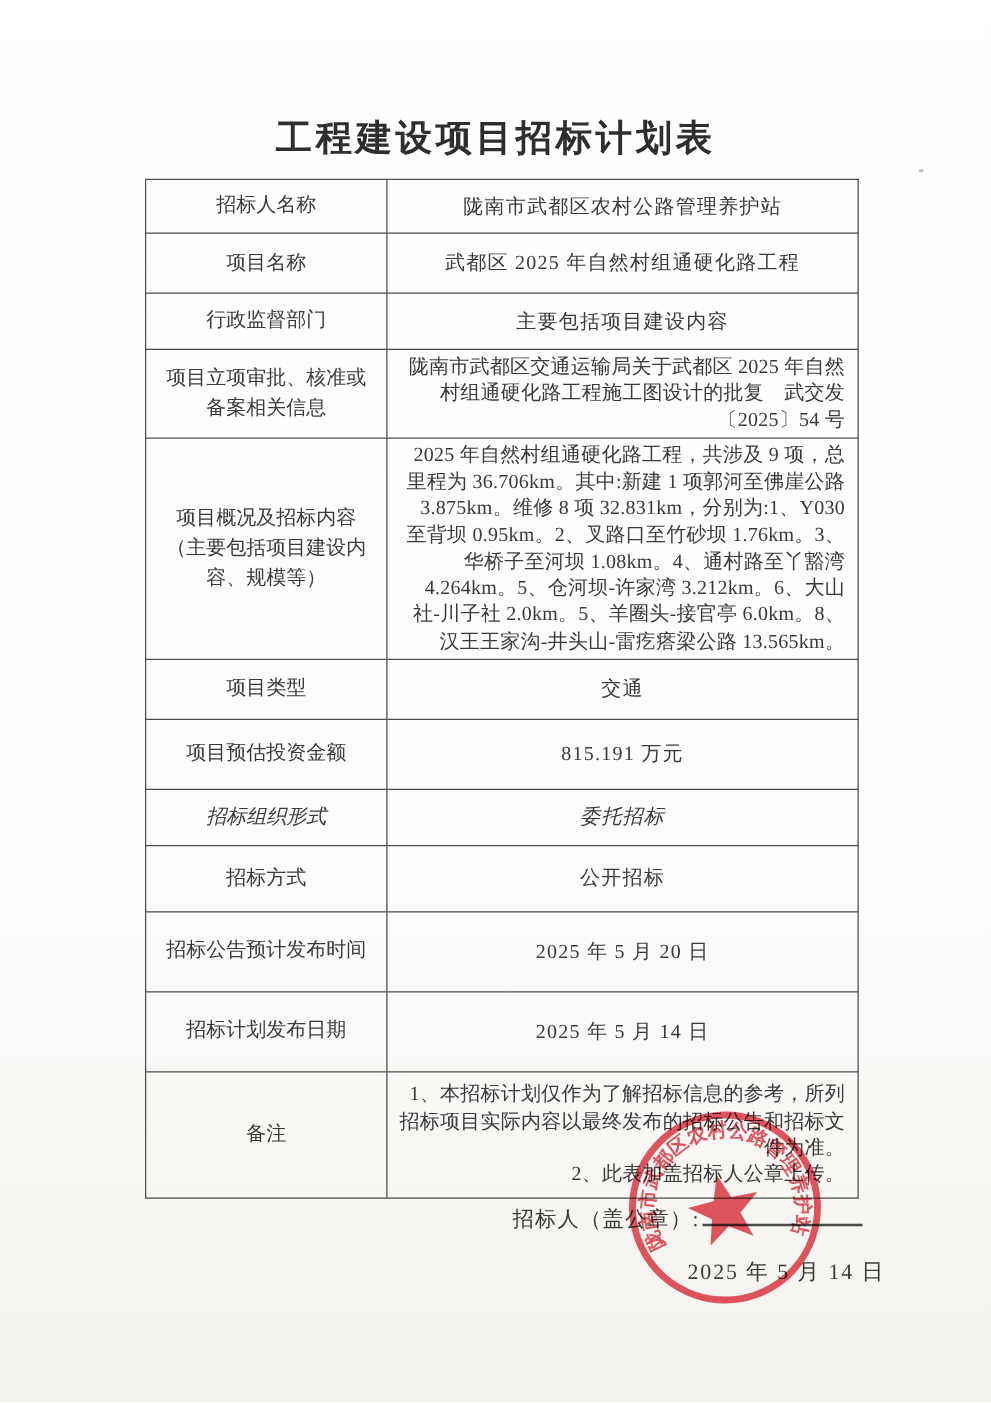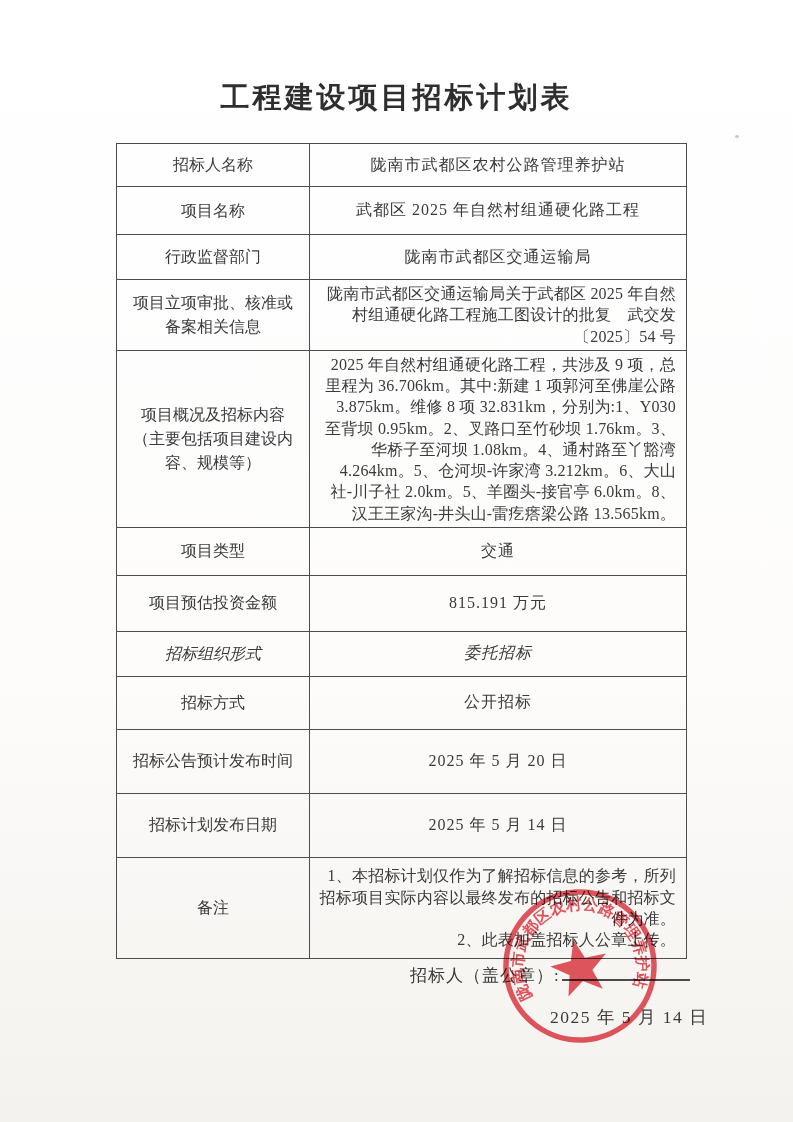--- a/index.html
+++ b/index.html
@@ -5,21 +5,21 @@
   html,body{margin:0;padding:0;}
   .page{
     position:relative;
     width:793px;height:1122px;
     background:linear-gradient(180deg,#ffffff 0%,#fdfcfb 60%,#f4f2ee 100%);
     font-family:"Liberation Serif","DejaVu Serif",serif;
     color:#383838;
     overflow:hidden;
   }
   .doc-title{
-    position:absolute;top:78px;left:0;width:100%;
+    position:absolute;top:91px;left:0;width:100%;
     text-align:center;
     font-size:29px;font-weight:bold;color:#2e2e2e;
     letter-spacing:3px;
     font-family:"Liberation Serif","DejaVu Serif",serif;
   }
   .bid-table{
     position:absolute;left:116px;top:143px;
     width:570px;
     border-collapse:collapse;
     table-layout:fixed;
@@ -106,21 +106,21 @@
         <tr>
       <td class="label-cell">招标人名称</td>
       <td class="cell-center">陇南市武都区农村公路管理养护站</td>
     </tr>
         <tr>
       <td class="label-cell">项目名称</td>
       <td class="cell-center">武都区 2025 年自然村组通硬化路工程</td>
     </tr>
         <tr>
       <td class="label-cell">行政监督部门</td>
-      <td class="cell-center">陇南市武都区交通运输局</td>
+      <td class="cell-center">主要包括项目建设内容</td>
     </tr>
         <tr>
       <td class="label-cell">项目立项审批、核准或备案相关信息</td>
       <td class="cell-left">陇南市武都区交通运输局关于武都区 2025 年自然村组通硬化路工程施工图设计的批复　武交发〔2025〕54 号</td>
     </tr>
         <tr>
       <td class="label-cell">项目概况及招标内容（主要包括项目建设内容、规模等）</td>
       <td class="cell-left">2025 年自然村组通硬化路工程，共涉及 9 项，总里程为 36.706km。其中:新建 1 项郭河至佛崖公路 3.875km。维修 8 项 32.831km，分别为:1、Y030 至背坝 0.95km。2、叉路口至竹砂坝 1.76km。3、华桥子至河坝 1.08km。4、通村路至丫豁湾 4.264km。5、仓河坝-许家湾 3.212km。6、大山社-川子社 2.0km。5、羊圈头-接官亭 6.0km。8、汉王王家沟-井头山-雷疙瘩梁公路 13.565km。</td>
     </tr>
         <tr>

